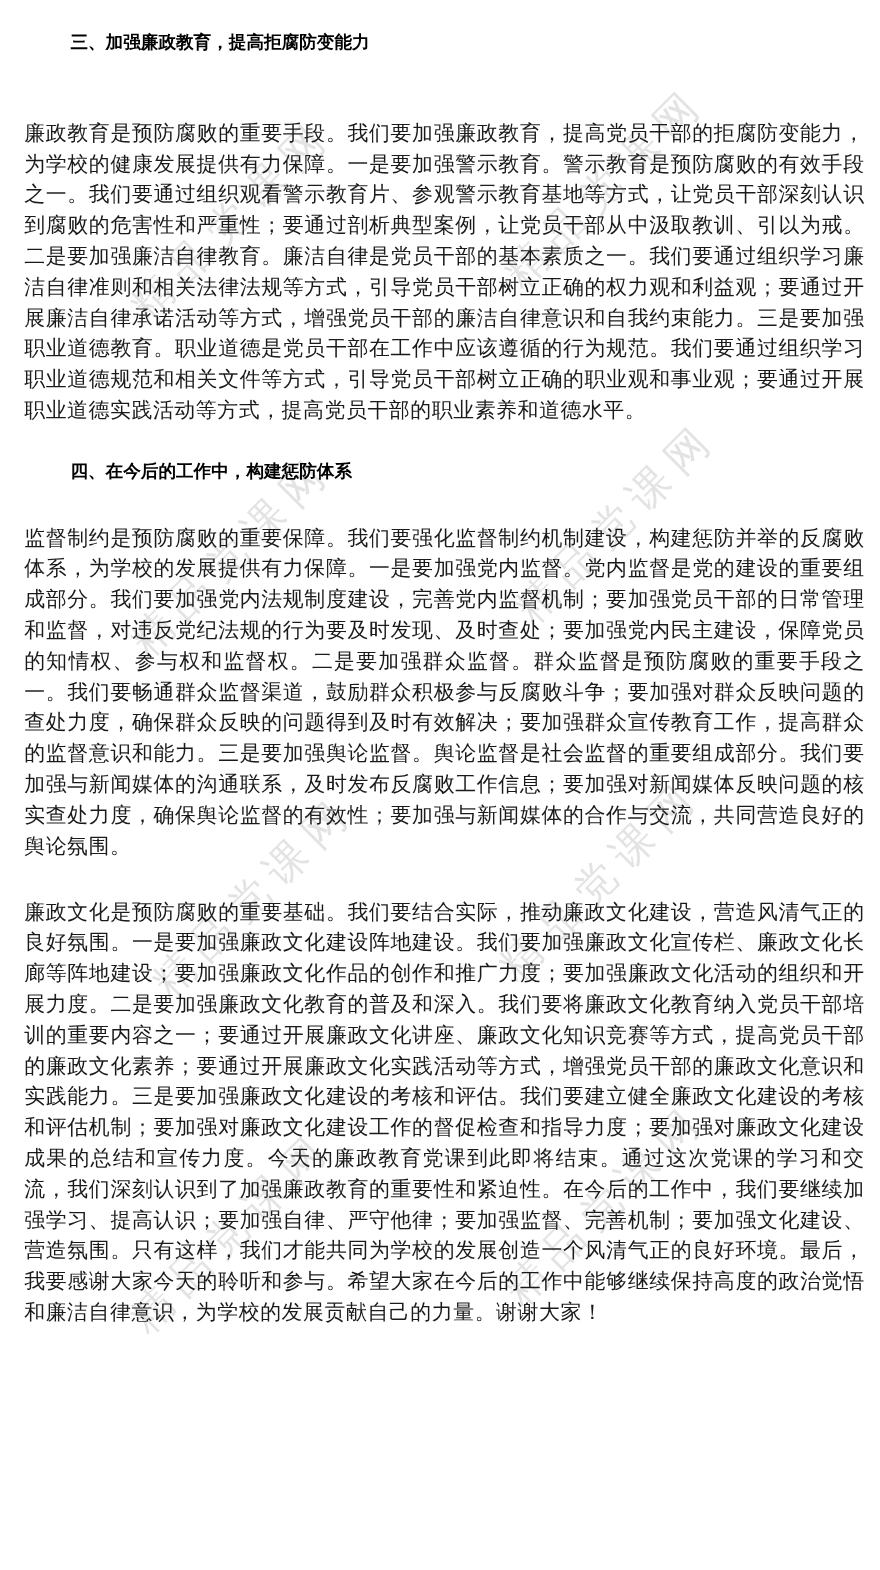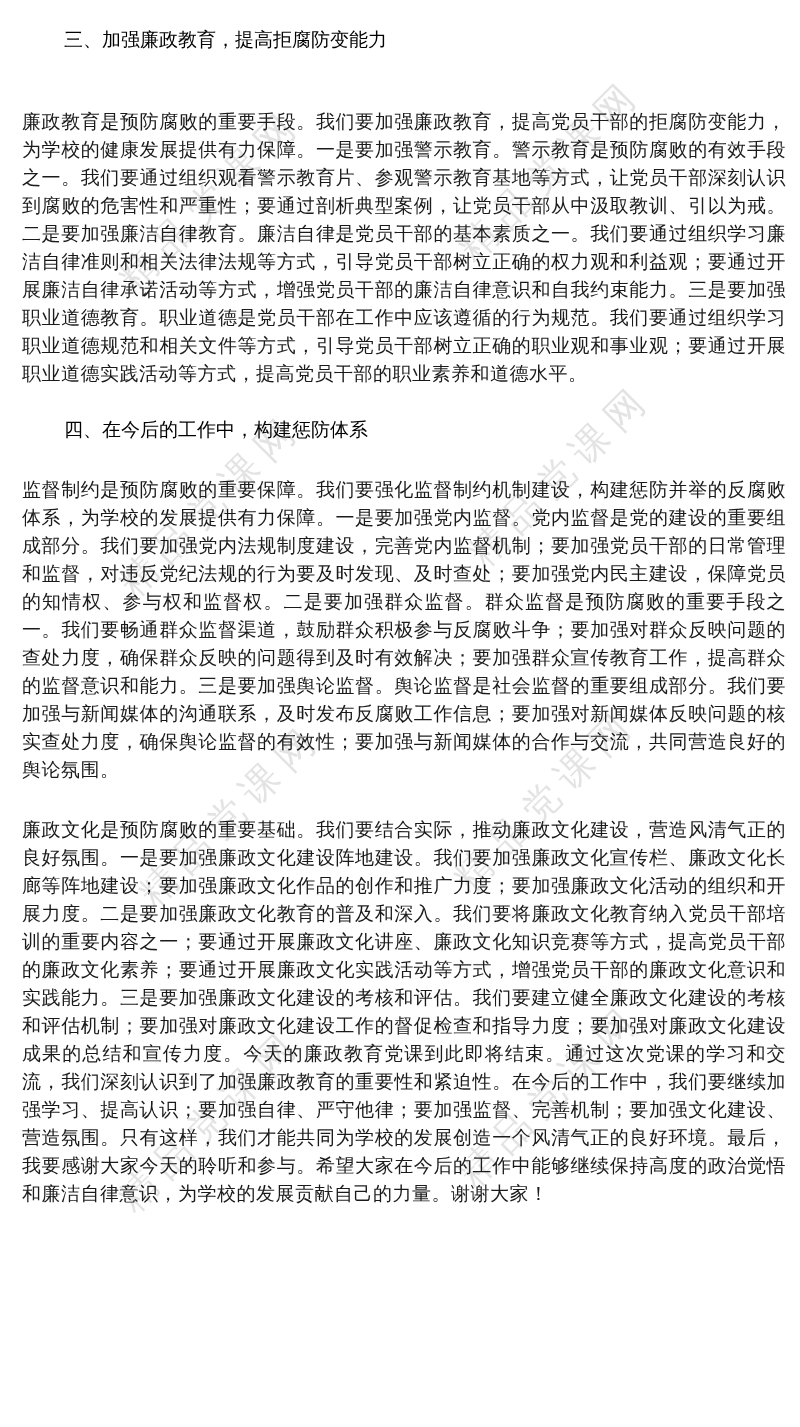--- a/index.html
+++ b/index.html
@@ -29,22 +29,22 @@
     user-select: none;
   }
   .doc {
     position: relative;
     z-index: 1;
     padding: 26px 14px 0 22px;
     box-sizing: border-box;
   }
   .hd {
     font-family: "Liberation Sans", "DejaVu Sans", sans-serif;
-    font-weight: normal;
-    font-size: 19px;
+    font-weight: bold;
+    font-size: 16px;
     line-height: 28px;
     color: #000000;
     margin: 28px 0 0 42px;
   }
   section:first-of-type .hd { margin-top: 0; }
   .para {
     font-size: 19px;
     line-height: 28px;
     margin: 32px 0 0 0;
     text-align: justify;

